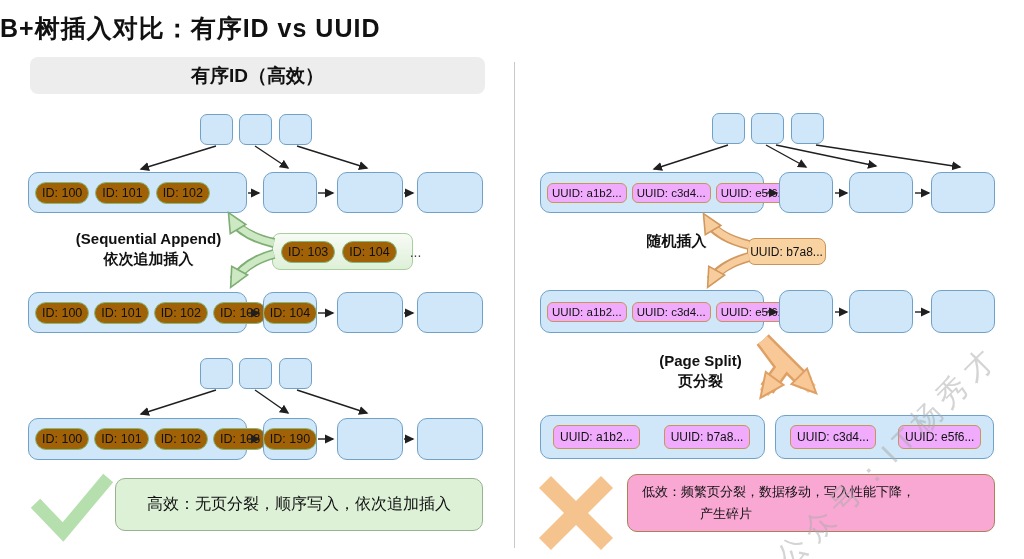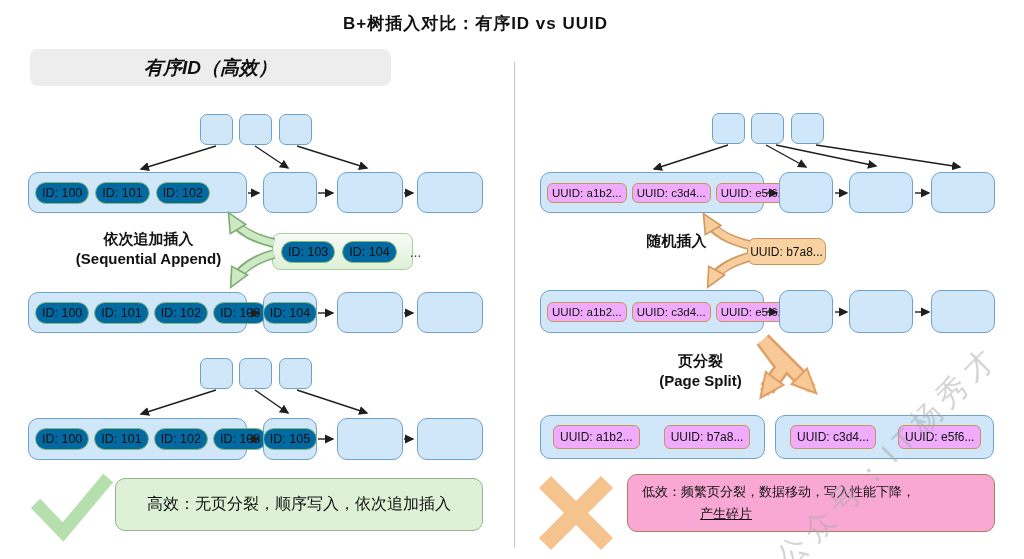--- a/index.html
+++ b/index.html
@@ -1,30 +1,30 @@
 <!DOCTYPE html>
 <html><head>
 <meta charset="utf-8">
 <style>
   html,body{margin:0;padding:0;background:#fff;}
   .canvas{position:relative;width:1024px;height:559px;background:#ffffff;overflow:hidden;
           font-family:"Liberation Sans","DejaVu Sans",sans-serif;color:#111;}
-  .title{position:absolute;left:0;top:12px;width:951px;text-align:center;
-         font-size:17px;font-weight:bold;letter-spacing:1px;}
+  .title{position:absolute;left:0;top:12px;width:951px;
+         font-size:25px;font-weight:bold;letter-spacing:1px;}
   .divider{position:absolute;left:514px;top:62px;width:1px;height:486px;background:#c9c9c9;}
   .panel-header{position:absolute;height:37px;background:#ededed;border-radius:8px;
                 display:flex;align-items:center;justify-content:center;
                 font-size:19px;font-weight:bold;}
-  .hdr-left{left:30px;top:49px;width:361px;font-style:italic;}
+  .hdr-left{left:30px;top:57px;width:455px;}
   .hdr-right{left:540px;top:64px;width:455px;}
   .leaf{position:absolute;background:#cfe7f8;border:1.4px solid #70a1c9;border-radius:10px;
         display:flex;align-items:center;box-sizing:border-box;padding:0 6px;gap:6px;z-index:2;}
   .root{position:absolute;width:33px;height:31px;background:#cfe7f8;border:1.4px solid #70a1c9;
         border-radius:7px;box-sizing:border-box;z-index:2;}
-  .cell-g{background:#0369a1;border:1.3px solid #85b97b;border-radius:11px;
+  .cell-g{background:#a16207;border:1.3px solid #85b97b;border-radius:11px;
           font-size:12.5px;padding:3px 6px;white-space:nowrap;}
   .cell-o{background:#f0abfc;border:1.3px solid #c9945a;border-radius:6px;
           font-size:11.5px;padding:3px 4px;white-space:nowrap;}
   .insert-box{position:absolute;left:272px;top:233px;width:141px;height:37px;
               background:linear-gradient(#f7fbf5,#def0d8);border:1.5px solid #a9cf9f;
               border-radius:8px;display:flex;align-items:center;padding:0 8px;gap:7px;
               box-sizing:border-box;z-index:2;}
   .insert-ellipsis{font-size:14px;color:#444;margin-left:6px;}
   .insert-cell-o{position:absolute;left:747px;top:238px;width:79px;height:27px;
                  background:#f9d2a1;border:1.4px solid #c9945a;border-radius:8px;
@@ -33,21 +33,21 @@
   .anno{position:absolute;text-align:center;font-weight:bold;font-size:15px;line-height:20px;z-index:2;}
   .anno-seq{left:56px;top:229px;width:185px;}
   .anno-rand{left:584px;top:231px;width:185px;}
   .anno-split{left:608px;top:351px;width:185px;}
   .verdict{position:absolute;box-sizing:border-box;border-radius:10px;z-index:2;
            display:flex;flex-direction:column;justify-content:center;}
   .verdict-left{left:115px;top:478px;width:368px;height:53px;background:#ddf1d7;
                 border:1.5px solid #97b191;align-items:center;font-size:16px;}
   .verdict-right{left:627px;top:474px;width:368px;height:58px;background:#f9a8d4;
                  border:1.5px solid #ab8157;font-size:13px;line-height:22px;padding:0 14px;}
-  .verdict-right .l2{padding-left:58px;text-decoration:underline;}
+  .verdict-right .l2{padding-left:58px;}
   svg.overlay{position:absolute;left:0;top:0;z-index:3;pointer-events:none;}
   .watermark{position:absolute;left:768px;top:548px;z-index:6;pointer-events:none;
              transform:rotate(-45deg);transform-origin:0 0;
              font-size:30px;letter-spacing:7px;color:rgba(170,170,170,0.5);white-space:nowrap;}
 </style>
 </head>
 <body>
 
 <div class="canvas">
 
@@ -63,22 +63,22 @@
   <div class="leaf" style="left:28px;top:172px;width:219px;height:41px;">
     <span class="cell-g">ID: 100</span>
     <span class="cell-g">ID: 101</span>
     <span class="cell-g">ID: 102</span>
   </div>
   <div class="leaf" style="left:263px;top:172px;width:54px;height:41px;"></div>
   <div class="leaf" style="left:337px;top:172px;width:66px;height:41px;"></div>
   <div class="leaf" style="left:417px;top:172px;width:66px;height:41px;"></div>
 
   <div class="anno anno-seq">
+    <div>(Sequential Append)</div>
     <div>依次追加插入</div>
-    <div>(Sequential Append)</div>
   </div>
   <div class="insert-box">
     <span class="cell-g">ID: 103</span>
     <span class="cell-g">ID: 104</span>
     <span class="insert-ellipsis">...</span>
   </div>
 
   <div class="leaf" style="left:28px;top:292px;width:219px;height:41px;gap:5px;">
     <span class="cell-g">ID: 100</span>
     <span class="cell-g">ID: 101</span>
@@ -95,21 +95,21 @@
   <div class="root" style="left:239px;top:358px;"></div>
   <div class="root" style="left:279px;top:358px;"></div>
 
   <div class="leaf" style="left:28px;top:418px;width:219px;height:42px;gap:5px;">
     <span class="cell-g">ID: 100</span>
     <span class="cell-g">ID: 101</span>
     <span class="cell-g">ID: 102</span>
     <span class="cell-g">ID: 103</span>
   </div>
   <div class="leaf" style="left:263px;top:418px;width:54px;height:42px;justify-content:center;padding:0 3px;">
-    <span class="cell-g">ID: 105</span>
+    <span class="cell-g">ID: 190</span>
   </div>
   <div class="leaf" style="left:337px;top:418px;width:66px;height:42px;"></div>
   <div class="leaf" style="left:417px;top:418px;width:66px;height:42px;"></div>
 
   <div class="verdict verdict-left">
     <div>高效：无页分裂，顺序写入，依次追加插入</div>
   </div>
 
 
   <div class="root" style="left:712px;top:113px;"></div>
@@ -133,22 +133,22 @@
   <div class="leaf" style="left:540px;top:290px;width:224px;height:43px;gap:5px;">
     <span class="cell-o">UUID: a1b2...</span>
     <span class="cell-o">UUID: c3d4...</span>
     <span class="cell-o">UUID: e5f6...</span>
   </div>
   <div class="leaf" style="left:779px;top:290px;width:54px;height:43px;"></div>
   <div class="leaf" style="left:849px;top:290px;width:64px;height:43px;"></div>
   <div class="leaf" style="left:931px;top:290px;width:64px;height:43px;"></div>
 
   <div class="anno anno-split">
+    <div>(Page Split)</div>
     <div>页分裂</div>
-    <div>(Page Split)</div>
   </div>
 
   <div class="leaf" style="left:540px;top:415px;width:225px;height:44px;gap:24px;padding:0 12px;">
     <span class="cell-o" style="font-size:12px;padding:4px 6px;">UUID: a1b2...</span>
     <span class="cell-o" style="font-size:12px;padding:4px 6px;">UUID: b7a8...</span>
   </div>
   <div class="leaf" style="left:775px;top:415px;width:219px;height:44px;gap:22px;padding:0 14px;">
     <span class="cell-o" style="font-size:12px;padding:4px 6px;">UUID: c3d4...</span>
     <span class="cell-o" style="font-size:12px;padding:4px 6px;">UUID: e5f6...</span>
   </div>

